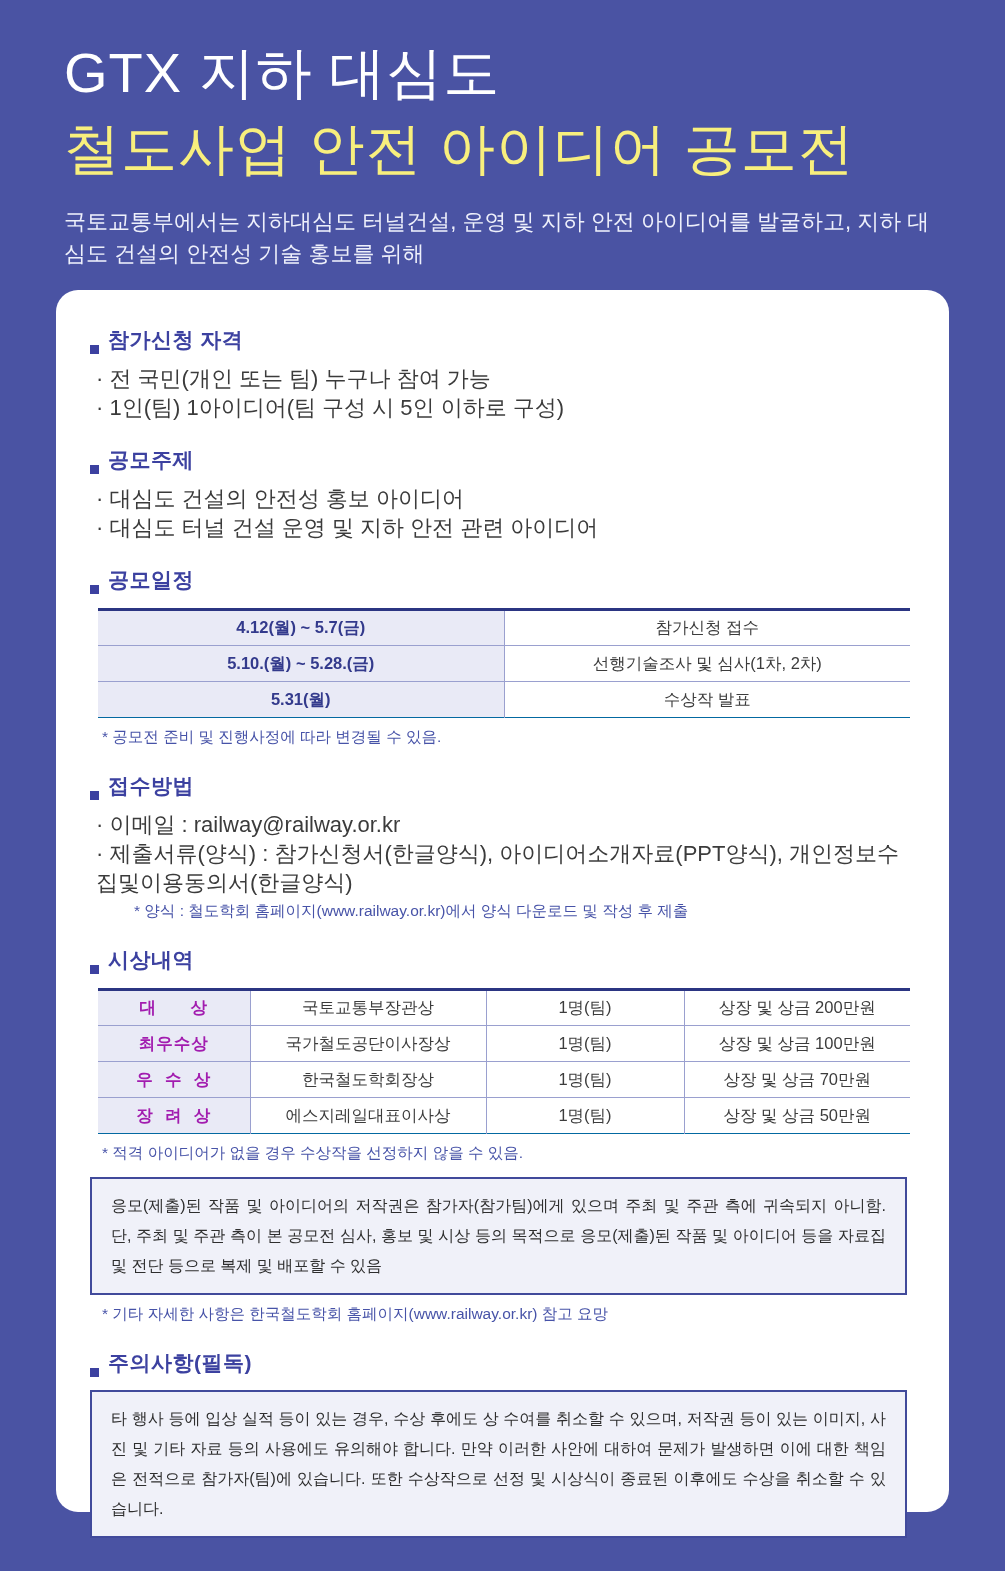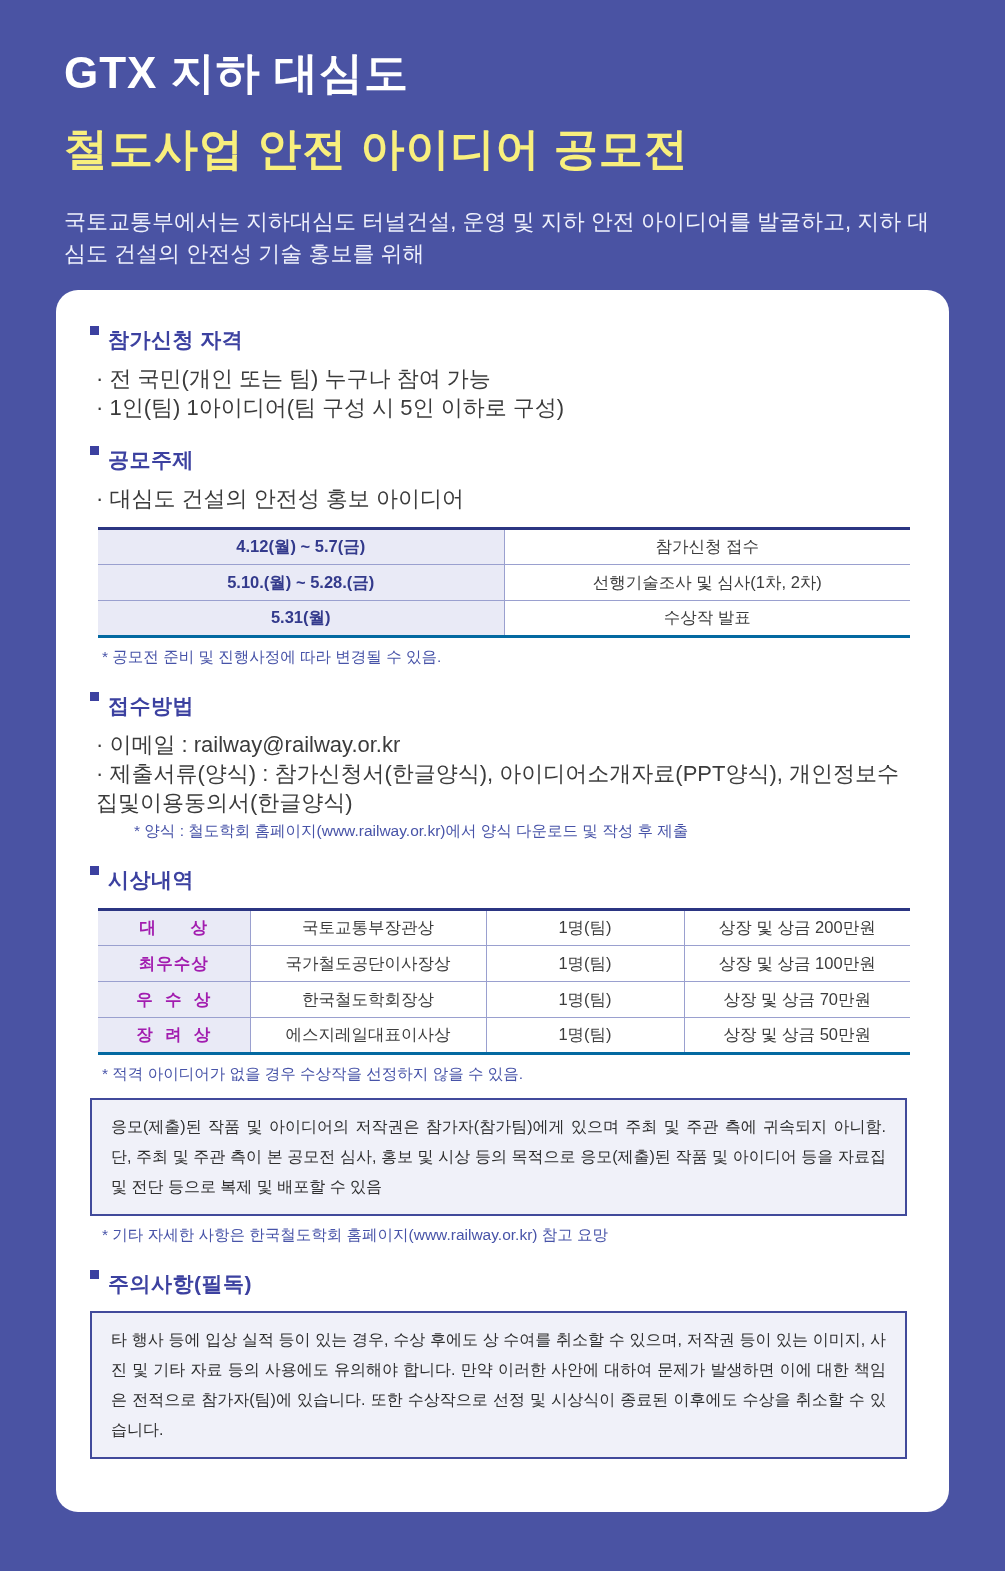--- a/index.html
+++ b/index.html
@@ -5,43 +5,43 @@
   * { margin:0; padding:0; box-sizing:border-box; }
   html,body { width:1005px; }
   body {
     width:1005px; height:1571px;
     background:#4a53a3;
     font-family:"Liberation Sans","DejaVu Sans",sans-serif;
     overflow:hidden;
   }
   
   .poster-header { padding:40px 56px 0 64px; }
-  .title-line { font-size:44px; font-weight:700; line-height:66px; letter-spacing:1px; }
+  .title-line { font-size:56px; font-weight:400; line-height:66px; letter-spacing:1px; }
   .title-white { color:#ffffff; }
   .title-yellow { color:#f8ef7d; margin-top:10px; }
   .intro { margin-top:24px; color:#eef0fb; font-size:22px; line-height:32px; }
   .intro b { color:#ffffff; }
   
   .card {
     margin:20px auto 0 auto;
     width:893px; height:1222px;
     background:#ffffff;
     border-radius:22px;
     padding:34px 40px 0 34px;
   }
-  .sec-head { display:flex; align-items:flex-start; margin-top:24px; }
+  .sec-head { display:flex; align-items:flex-end; margin-top:24px; }
   .sec-head:first-child { margin-top:2px; }
   .bullet { width:9px; height:9px; background:#3c41a0; display:inline-block; margin-right:9px; flex:0 0 auto; }
   .sec-title { color:#3c41a0; font-size:21px; font-weight:800; letter-spacing:0.5px; }
   .item-list { margin:10px 0 0 6px; list-style:none; }
   .item-list li { font-size:22px; color:#3b3b3b; line-height:29px; }
   .note { color:#4753a8; font-size:15.5px; margin:9px 0 0 12px; }
   
   table { border-collapse:collapse; margin:14px 0 0 8px; width:812px; table-layout:fixed; }
-  table { border-top:3px solid #2b3582; border-bottom:3px solid #0369a1; }
+  table { border-top:3px solid #2b3582; border-bottom:1px solid #0369a1; }
   td { text-align:center; vertical-align:middle; font-size:16.5px; color:#3c3c3c; border-top:1.5px solid #9aa0cf; }
   tr:first-child td { border-top:none; }
   td + td { border-left:1.5px solid #9aa0cf; }
   .schedule-table td { height:36px; }
   .schedule-table td.key { background:#e9eaf6; color:#333a8c; font-weight:700; }
   .awards-table td { height:36px; }
   .awards-table td.key { background:#e9eaf6; color:#a21caf; font-weight:700; white-space:pre; letter-spacing:1px;margin-left:13px; }
   .schedule-table col.c1 { width:406px; } .schedule-table col.c2 { width:406px; }
   .awards-table col.a1 { width:152px; } .awards-table col.a2 { width:236px; }
   .awards-table col.a3 { width:198px; } .awards-table col.a4 { width:226px; }
@@ -77,22 +77,27 @@
     <li>· 전 국민(개인 또는 팀) 누구나 참여 가능</li>
     <li>· 1인(팀) 1아이디어(팀 구성 시 5인 이하로 구성)</li>
   </ul>
 
   <div class="sec-head">
     <span class="bullet"></span>
     <span class="sec-title">공모주제</span>
   </div>
   <ul class="item-list">
     <li>· 대심도 건설의 안전성 홍보 아이디어</li>
+    <li>· 대심도 터널 건설 운영 및 지하 안전 관련 아이디어</li>
   </ul>
 
+  <div class="sec-head">
+    <span class="bullet"></span>
+    <span class="sec-title">공모일정</span>
+  </div>
   <table class="schedule-table">
     <colgroup>
         <col class="c1">
         <col class="c2">
       </colgroup>
     <tbody>
         <tr>
       <td class="key">4.12(월) ~ 5.7(금)</td>
       <td>참가신청 접수</td>
     </tr>

